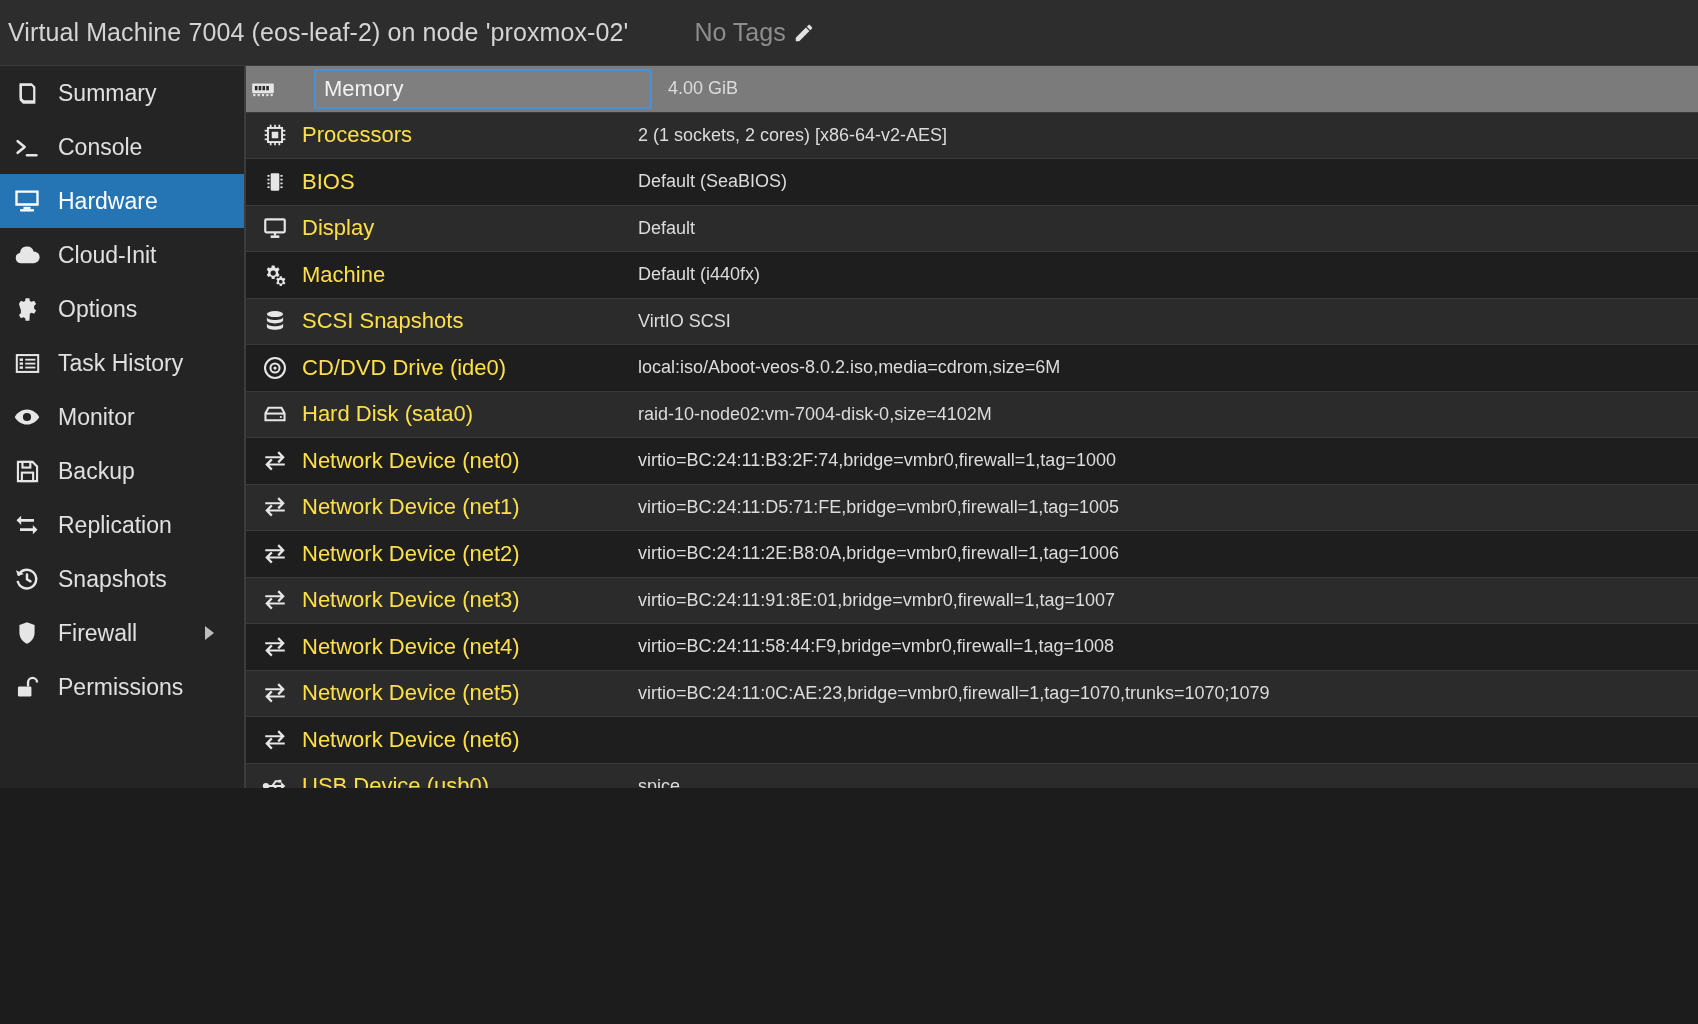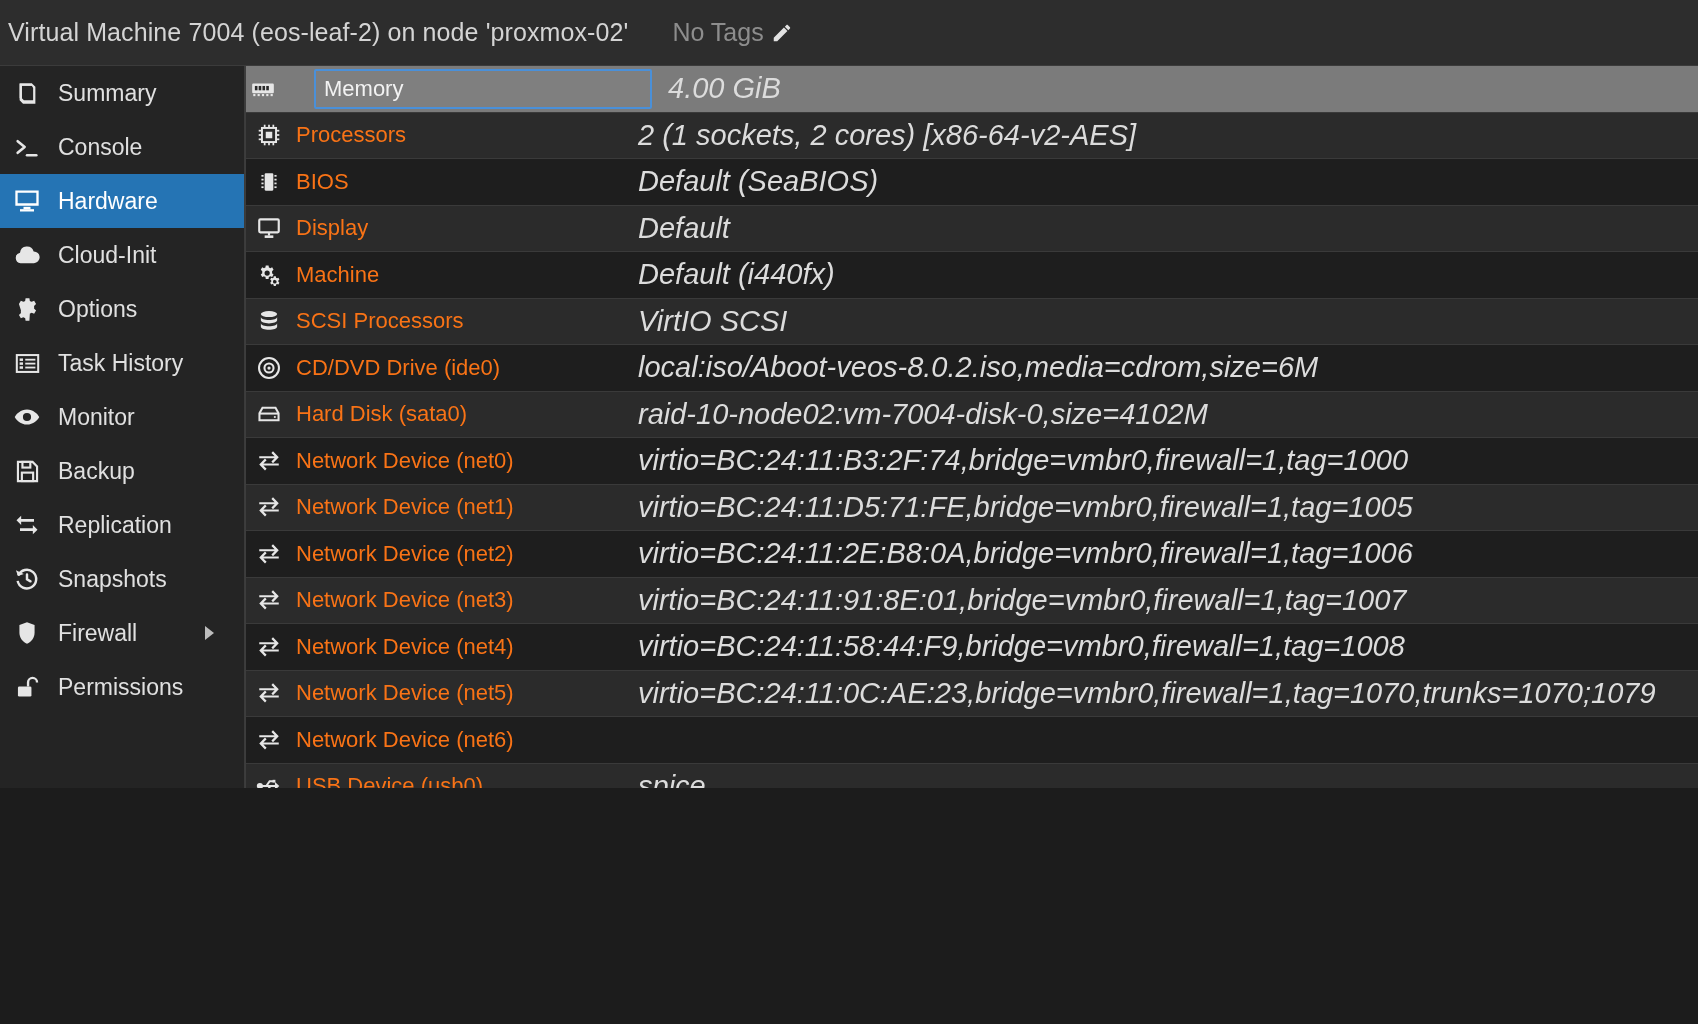--- a/index.html
+++ b/index.html
@@ -14,21 +14,21 @@
   
   .header {
     height: 66px; flex: 0 0 66px;
     background: #2d2d2d;
     border-bottom: 1px solid #3b3b3b;
     display: flex; align-items: center;
     padding-left: 8px;
   }
   .header-title { color: #d4d4d4; font-size: 25px; white-space: nowrap; letter-spacing: .1px; }
   .header-tags {
-    margin-left: 44px; display: flex; align-items: center; gap: 7px;
+    margin-left: 66px; display: flex; align-items: center; gap: 7px;
     color: #8d8d8d; font-size: 25px; text-align: right;
   }
   .pencil-icon { display: inline-block; width: 22px; height: 22px; }
   .pencil-icon svg { display: block; }
 
   
   .body { flex: 1 1 auto; display: flex; min-height: 0; }
 
   
   .sidebar {
@@ -75,37 +75,37 @@
   .row {
     height: 46.5px; display: flex; align-items: center;
     border-bottom: 1px solid #3a3a3a;
     background: #1e1e1e;
     cursor: pointer;
   }
   .row.alt { background: #2b2b2b; }
   .row.selected { background: #7b7b7b; }
   .cell-name {
     width: 388px; flex: 0 0 388px; height: 100%;
-    display: flex; align-items: center; gap: 14px; padding-left: 10px;
-    color: #f97316; font-size: 22px; white-space: nowrap;
+    display: flex; align-items: center; gap: 14px; padding-left: 16px;
+    color: #fde047; font-size: 22px; white-space: nowrap;
   }
   .row.selected .cell-name {
     background: #7f7f7f;
     border: 2px solid #4a90d9;
     color: #f2f2f2;
     margin-left: 34px;
     padding-left: 8px;
     width: 338px; flex: 0 0 338px;
     height: 40px;
     border-radius: 2px;
   }
   .row.selected .row-icon-outer { width: 34px; flex: 0 0 34px; display: flex; justify-content: center; }
   .row-icon { width: 26px; height: 26px; flex: 0 0 26px; display: flex; align-items: center; justify-content: center; color: #e6e6e6; }
   .row-icon svg { display: block; }
-  .cell-value { flex: 1 1 auto; color: #dcdcdc; font-size: 29px; white-space: nowrap; overflow: hidden; padding-left: 4px; font-style: italic; }
+  .cell-value { flex: 1 1 auto; color: #dcdcdc; font-size: 18px; white-space: nowrap; overflow: hidden; padding-left: 4px; }
   .row.selected .cell-value { padding-left: 16px; }
 </style>
 </head>
 <body>
 
 <div id="app">
 
   <div class="header">
     <div class="header-title">Virtual Machine 7004 (eos-leaf-2) on node 'proxmox-02'</div>
     <div class="header-tags">
@@ -350,21 +350,21 @@
           </div>
           <div class="row alt">
             <div class="cell-name">
               <span class="row-icon">
                 <svg width="26" height="26" viewBox="0 0 24 24" fill="#e6e6e6">
                   <ellipse cx="12" cy="5.6" rx="7.5" ry="2.8"></ellipse>
                   <path d="M4.5 8.2c0 1.55 3.36 2.8 7.5 2.8s7.5-1.25 7.5-2.8v3.2c0 1.55-3.36 2.8-7.5 2.8s-7.5-1.25-7.5-2.8V8.2z"></path>
                   <path d="M4.5 14c0 1.55 3.36 2.8 7.5 2.8s7.5-1.25 7.5-2.8v3.3c0 1.55-3.36 2.8-7.5 2.8s-7.5-1.25-7.5-2.8V14z"></path>
                 </svg>
               </span>
-              <span>SCSI Processors</span>
+              <span>SCSI Snapshots</span>
             </div>
             <div class="cell-value">VirtIO SCSI</div>
           </div>
           <div class="row">
             <div class="cell-name">
               <span class="row-icon">
                 <svg width="26" height="26" viewBox="0 0 24 24" fill="none" stroke="#e6e6e6" stroke-width="1.9">
                   <circle cx="12" cy="12" r="9.2"></circle>
                   <circle cx="12" cy="12" r="4.2"></circle>
                   <circle cx="12" cy="12" r="1.5" fill="#e6e6e6" stroke="none"></circle>

